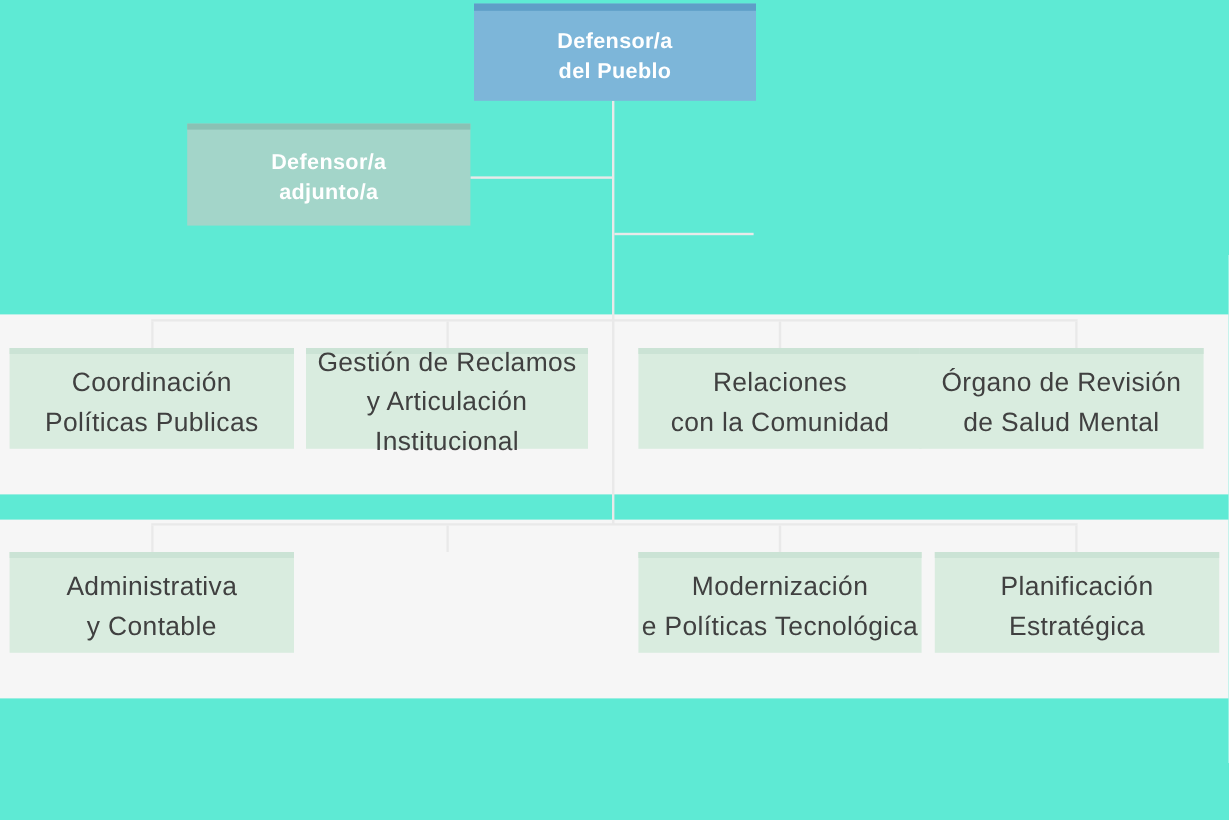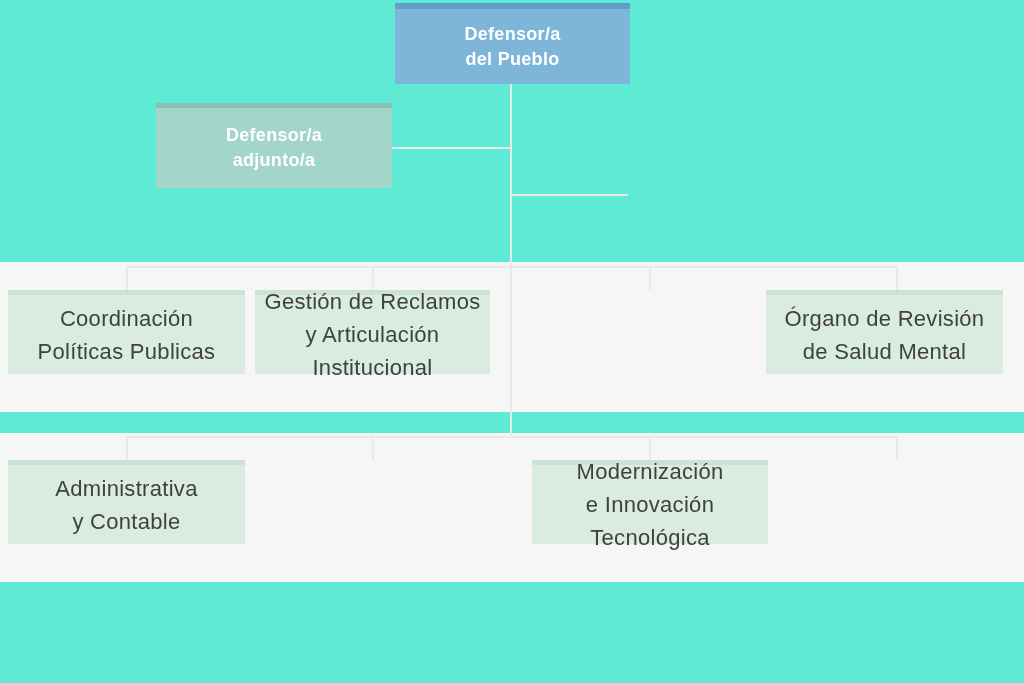--- a/index.html
+++ b/index.html
@@ -88,21 +88,25 @@
 del Pueblo</div>
 
   <div class="node node-level2" style="left:156px; top:103px; width:236px; height:85px;">Defensor/a
 adjunto/a</div>
 
 
   <div class="node node-unit" style="left:8px; top:290px; width:237px; height:84px;">Coordinación
 Políticas Publicas</div>
   <div class="node node-unit" style="left:255px; top:290px; width:235px; height:84px;">Gestión de Reclamos
 y Articulación Institucional</div>
+  <div class="node node-unit" style="left:532px; top:290px; width:236px; height:84px;">Relaciones
+con la Comunidad</div>
   <div class="node node-unit" style="left:766px; top:290px; width:237px; height:84px;">Órgano de Revisión
 de Salud Mental</div>
 
   <div class="node node-unit" style="left:8px; top:460px; width:237px; height:84px;">Administrativa
 y Contable</div>
   <div class="node node-unit" style="left:532px; top:460px; width:236px; height:84px;">Modernización
-e Innovación Tecnológica</div>
+e Políticas Tecnológica</div>
+  <div class="node node-unit" style="left:779px; top:460px; width:237px; height:84px;">Planificación
+Estratégica</div>
 
 </div>
 
 </body></html>

